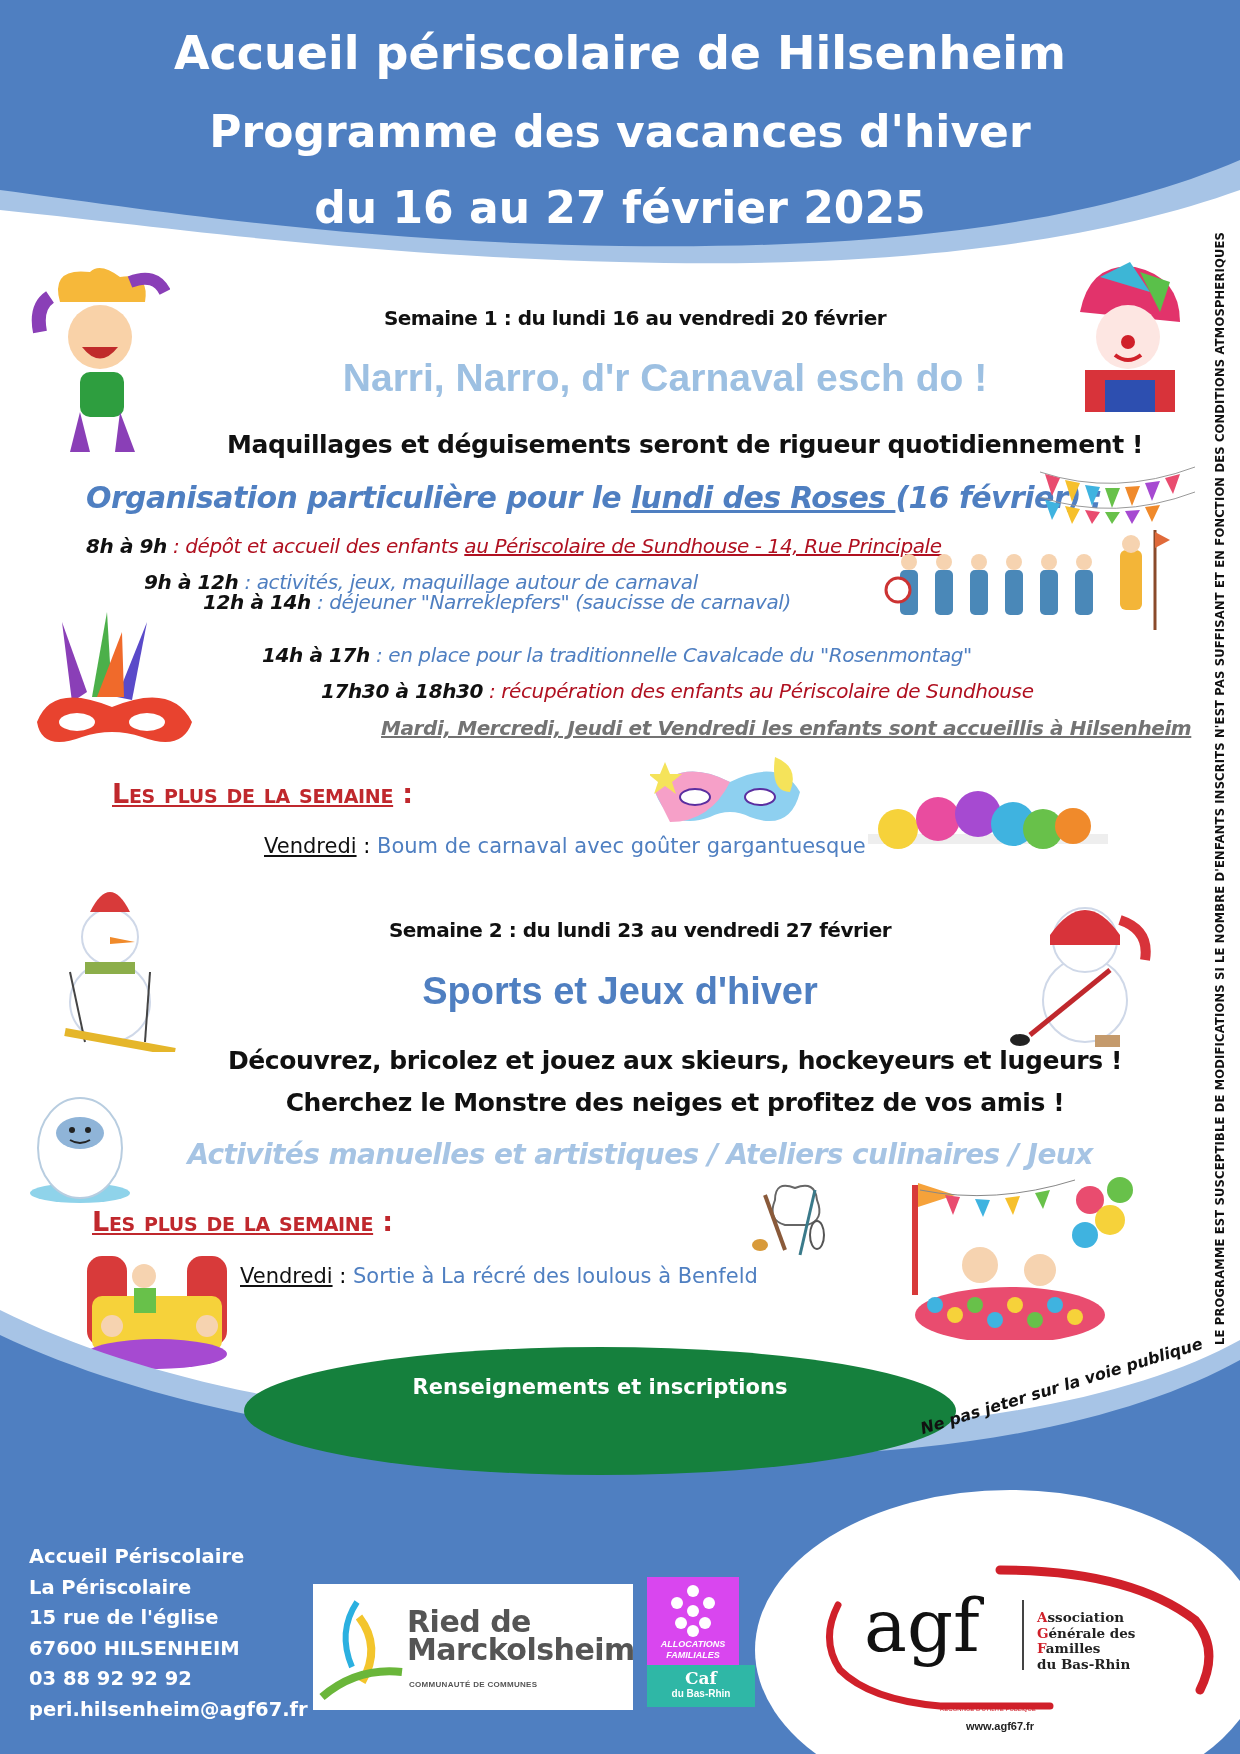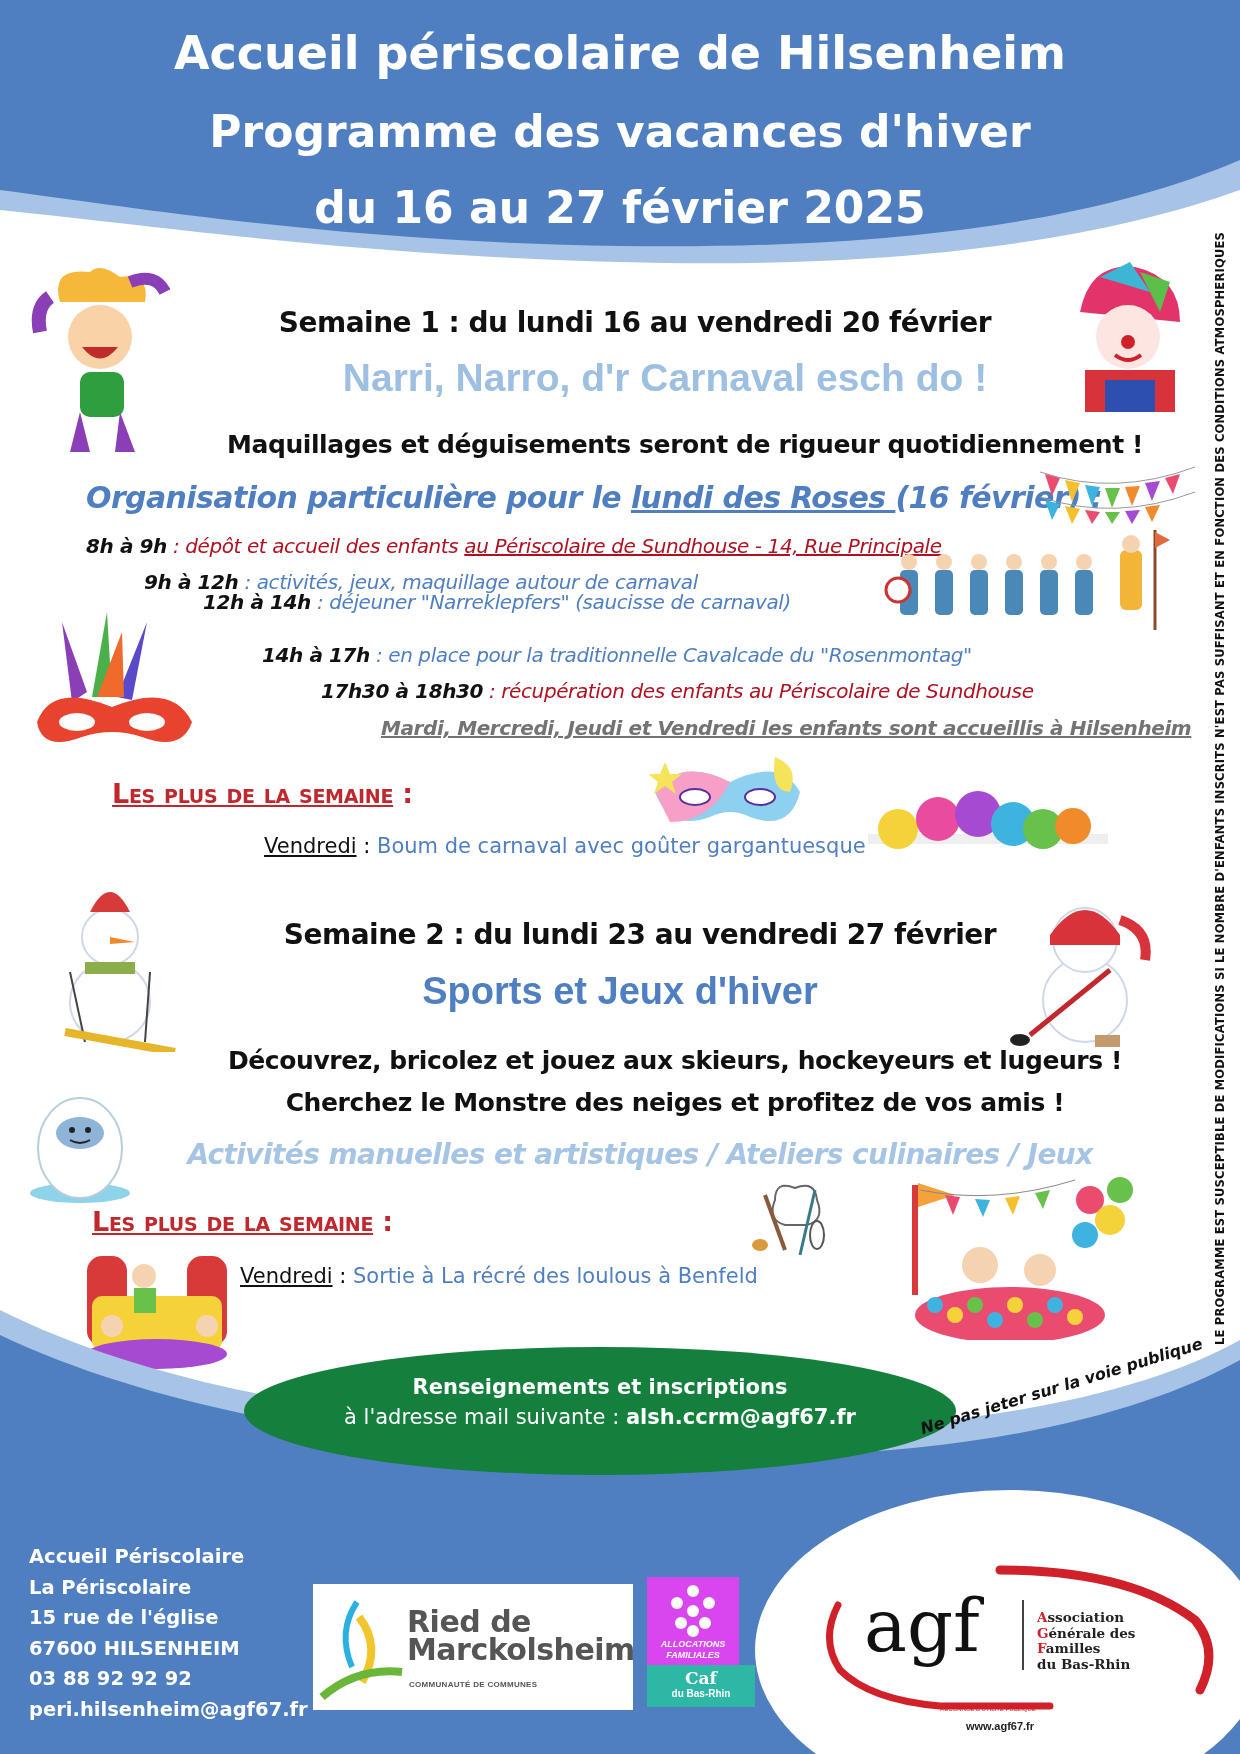--- a/index.html
+++ b/index.html
@@ -8,21 +8,21 @@
 
   
   .header-bg { position: absolute; left: 0; top: 0; width: 1240px; height: 290px; overflow: hidden; }
   .header-bg svg { position: absolute; left: 0; top: 0; }
 
   .title-line { position: absolute; left: 0; width: 1240px; text-align: center; color: #ffffff; font-weight: bold; font-family: "DejaVu Sans", sans-serif; }
   .t1 { top: 26px; font-size: 46px; }
   .t2 { top: 106px; font-size: 44px; }
   .t3 { top: 182px; font-size: 44px; }
 
-  .week-title { position: absolute; left: 0; width: 1240px; text-align: center; font-weight: bold; color: #111; font-size: 28px; font-family: "DejaVu Sans", sans-serif; letter-spacing: -0.5px; }
+  .week-title { position: absolute; left: 0; width: 1240px; text-align: center; font-weight: bold; color: #111; font-size: 20px; font-family: "DejaVu Sans", sans-serif; letter-spacing: -0.5px; }
   .theme { position: absolute; left: 0; width: 1240px; text-align: center; font-weight: bold; font-family: "Liberation Sans", sans-serif; }
   .theme1 { top: 356px; font-size: 39px; color: #9dc0e2; padding-left: 90px; }
   .theme2 { top: 970px; font-size: 38px; color: #4f7fc1; }
 
   .bold-line { position: absolute; left: 0; width: 1240px; text-align: center; font-weight: bold; color: #111; font-size: 25px; font-family: "DejaVu Sans", sans-serif; letter-spacing: -0.4px; }
 
   .org-title { position: absolute; left: 86px; top: 480px; font-size: 30px; font-style: italic; font-weight: bold; color: #4f7fc1; font-family: "DejaVu Sans", sans-serif; letter-spacing: -0.6px; }
   .org-title .u { text-decoration: underline; }
 
   .sched { position: absolute; font-size: 20px; font-style: italic; font-family: "DejaVu Sans", sans-serif; letter-spacing: -0.4px; white-space: nowrap; }
@@ -304,23 +304,20 @@
 </svg>
 
 <svg class="bottom-bg" width="1240" height="474" viewBox="0 0 1240 474">
   <path d="M0,30 C200,130 500,160 800,150 C1000,145 1150,110 1240,60 L1240,474 L0,474 Z" fill="#a7c4e6"></path>
   <path d="M0,55 C200,150 500,185 800,175 C1000,170 1150,130 1240,80 L1240,474 L0,474 Z" fill="#4f7fc1"></path>
   <ellipse cx="1010" cy="370" rx="255" ry="160" fill="#ffffff"></ellipse>
 </svg>
 
 <div class="ellipse">
   <div class="l1">Renseignements et inscriptions</div>
-  <div class="l2">
-    <span>à l'adresse mail suivante : </span><b>alsh.ccrm@agf67.fr</b>
-  </div>
 </div>
 
 <div class="nepas">Ne pas jeter sur la voie publique</div>
 
 <div class="vert-note">LE PROGRAMME EST SUSCEPTIBLE DE MODIFICATIONS SI LE NOMBRE D'ENFANTS INSCRITS N'EST PAS SUFFISANT ET EN FONCTION DES CONDITIONS ATMOSPHERIQUES</div>
 
 <div class="contact">
   <div>Accueil Périscolaire</div>
   <div>La Périscolaire</div>
   <div>15 rue de l'église</div>

